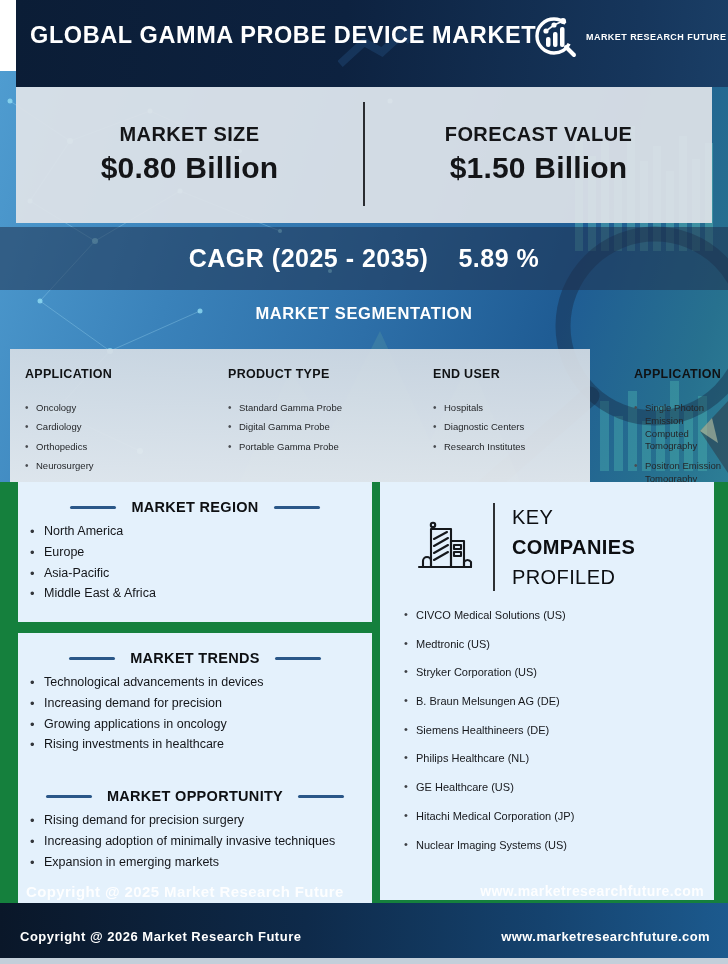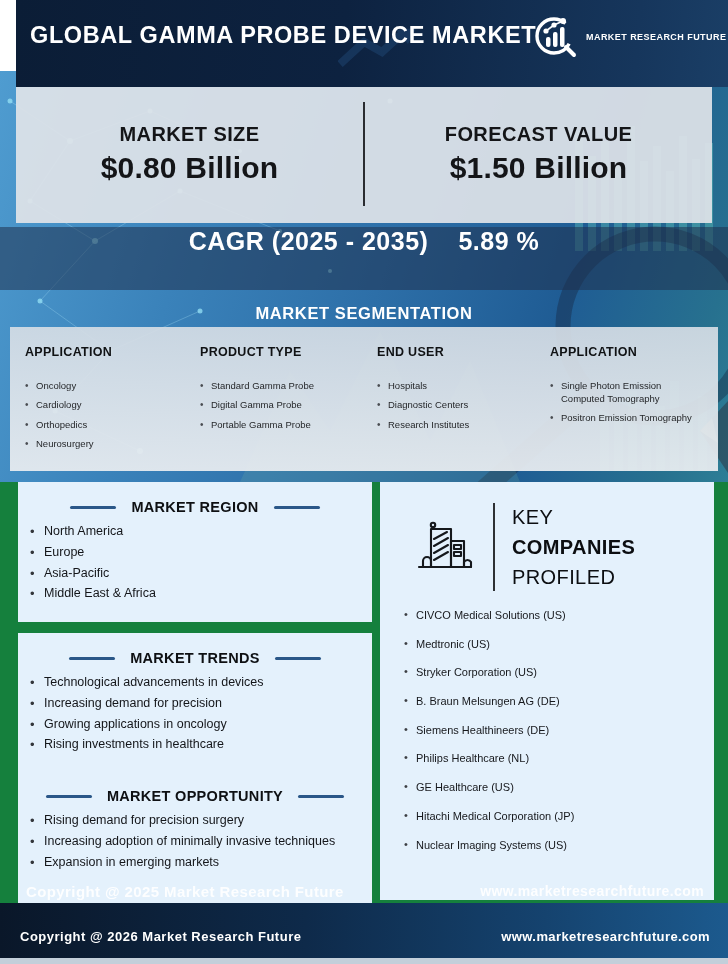--- a/index.html
+++ b/index.html
@@ -39,35 +39,35 @@
     display:flex; align-items:center; z-index:2;
   }
   .stat-cell { flex:1; text-align:center; color:#141518; }
   .stat-label { font-size:20px; font-weight:700; letter-spacing:.4px; }
   .stat-value { font-size:30px; font-weight:700; margin-top:5px; letter-spacing:.2px; }
   .stat-divider { width:2px; height:104px; background:#2a2c30; }
 
   .cagr-band {
     position:absolute; top:156px; left:0; width:728px; height:63px;
     background:rgba(31,49,79,0.55);
-    display:flex; align-items:flex-start; justify-content:center; gap:30px; z-index:2;
+    display:flex; align-items:center; justify-content:center; gap:30px; z-index:2;
   }
   .cagr-label, .cagr-value { color:#ffffff; font-size:25px; font-weight:700; letter-spacing:.5px; }
 
   .seg-title-row {
     position:absolute; top:229px; left:0; width:728px; height:26px;
     display:flex; align-items:center; justify-content:center; z-index:2;
   }
   .seg-title { color:#ffffff; font-size:16.5px; font-weight:700; letter-spacing:.6px; }
 
   .seg-panel {
-    position:absolute; top:256px; left:10px; width:708px; height:144px;
+    position:absolute; top:278px; left:10px; width:580px; height:144px;
     background:linear-gradient(180deg,rgba(213,221,229,0.92) 0%,rgba(232,236,240,0.94) 100%);
     display:grid; grid-template-columns:175px 177px 173px 1fr;
-    padding:18px 6px 0 15px; z-index:2;
+    padding:18px 6px 0 15px; z-index:2;gap:28px;
   }
   .seg-col { padding-right:10px; }
   .seg-heading { font-size:12.5px; font-weight:700; color:#101214; letter-spacing:.3px; }
   .seg-list { list-style:none; margin-top:21px; }
   .seg-list li {
     position:relative; font-size:9.5px; color:#25272a; padding-left:11px; margin-bottom:6.5px; line-height:1.35;
   }
   .seg-list li::before { content:"•"; position:absolute; left:0; top:-1px; color:#4a4d52; font-size:10px; }
 
   

